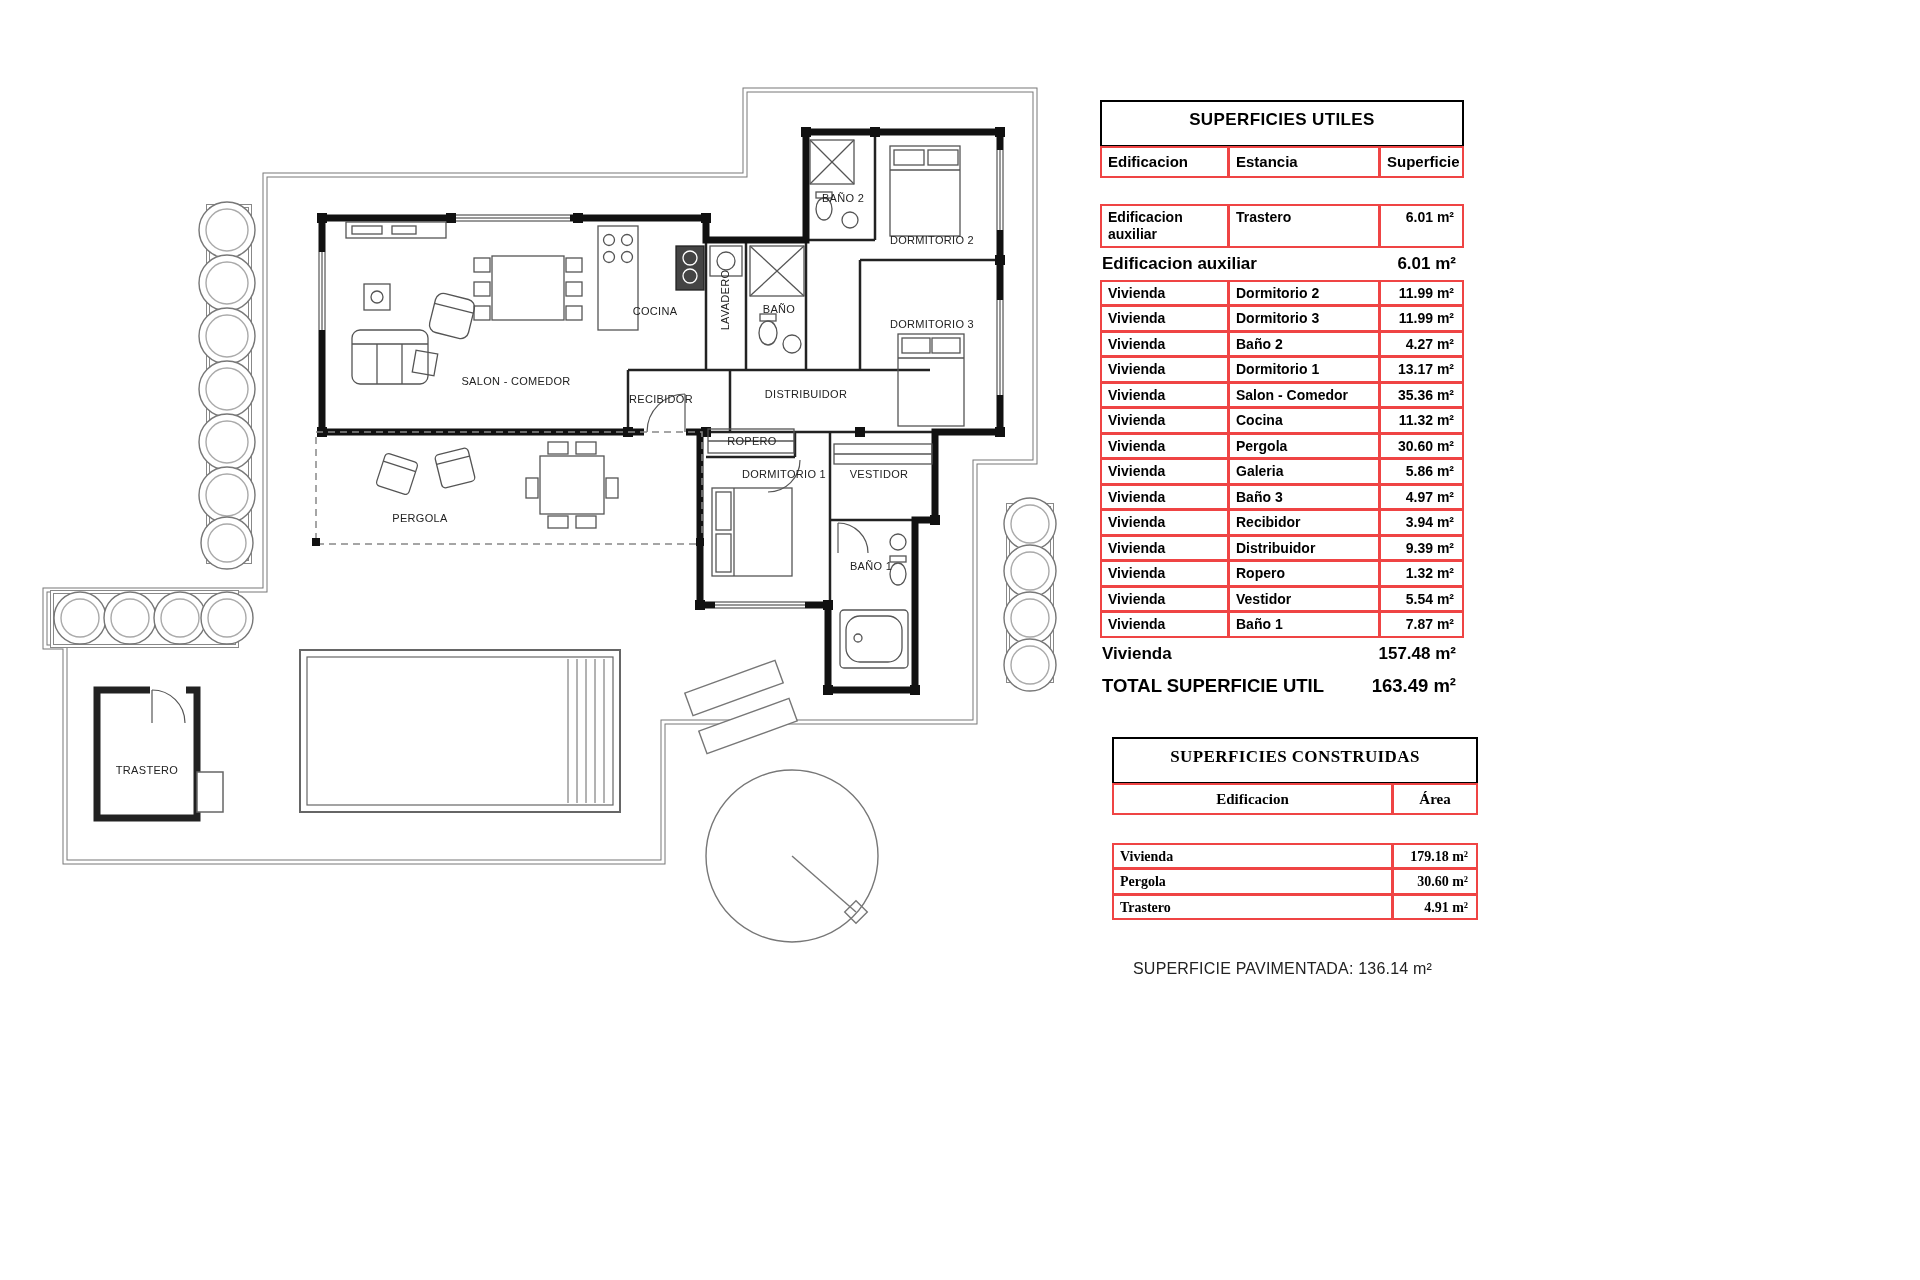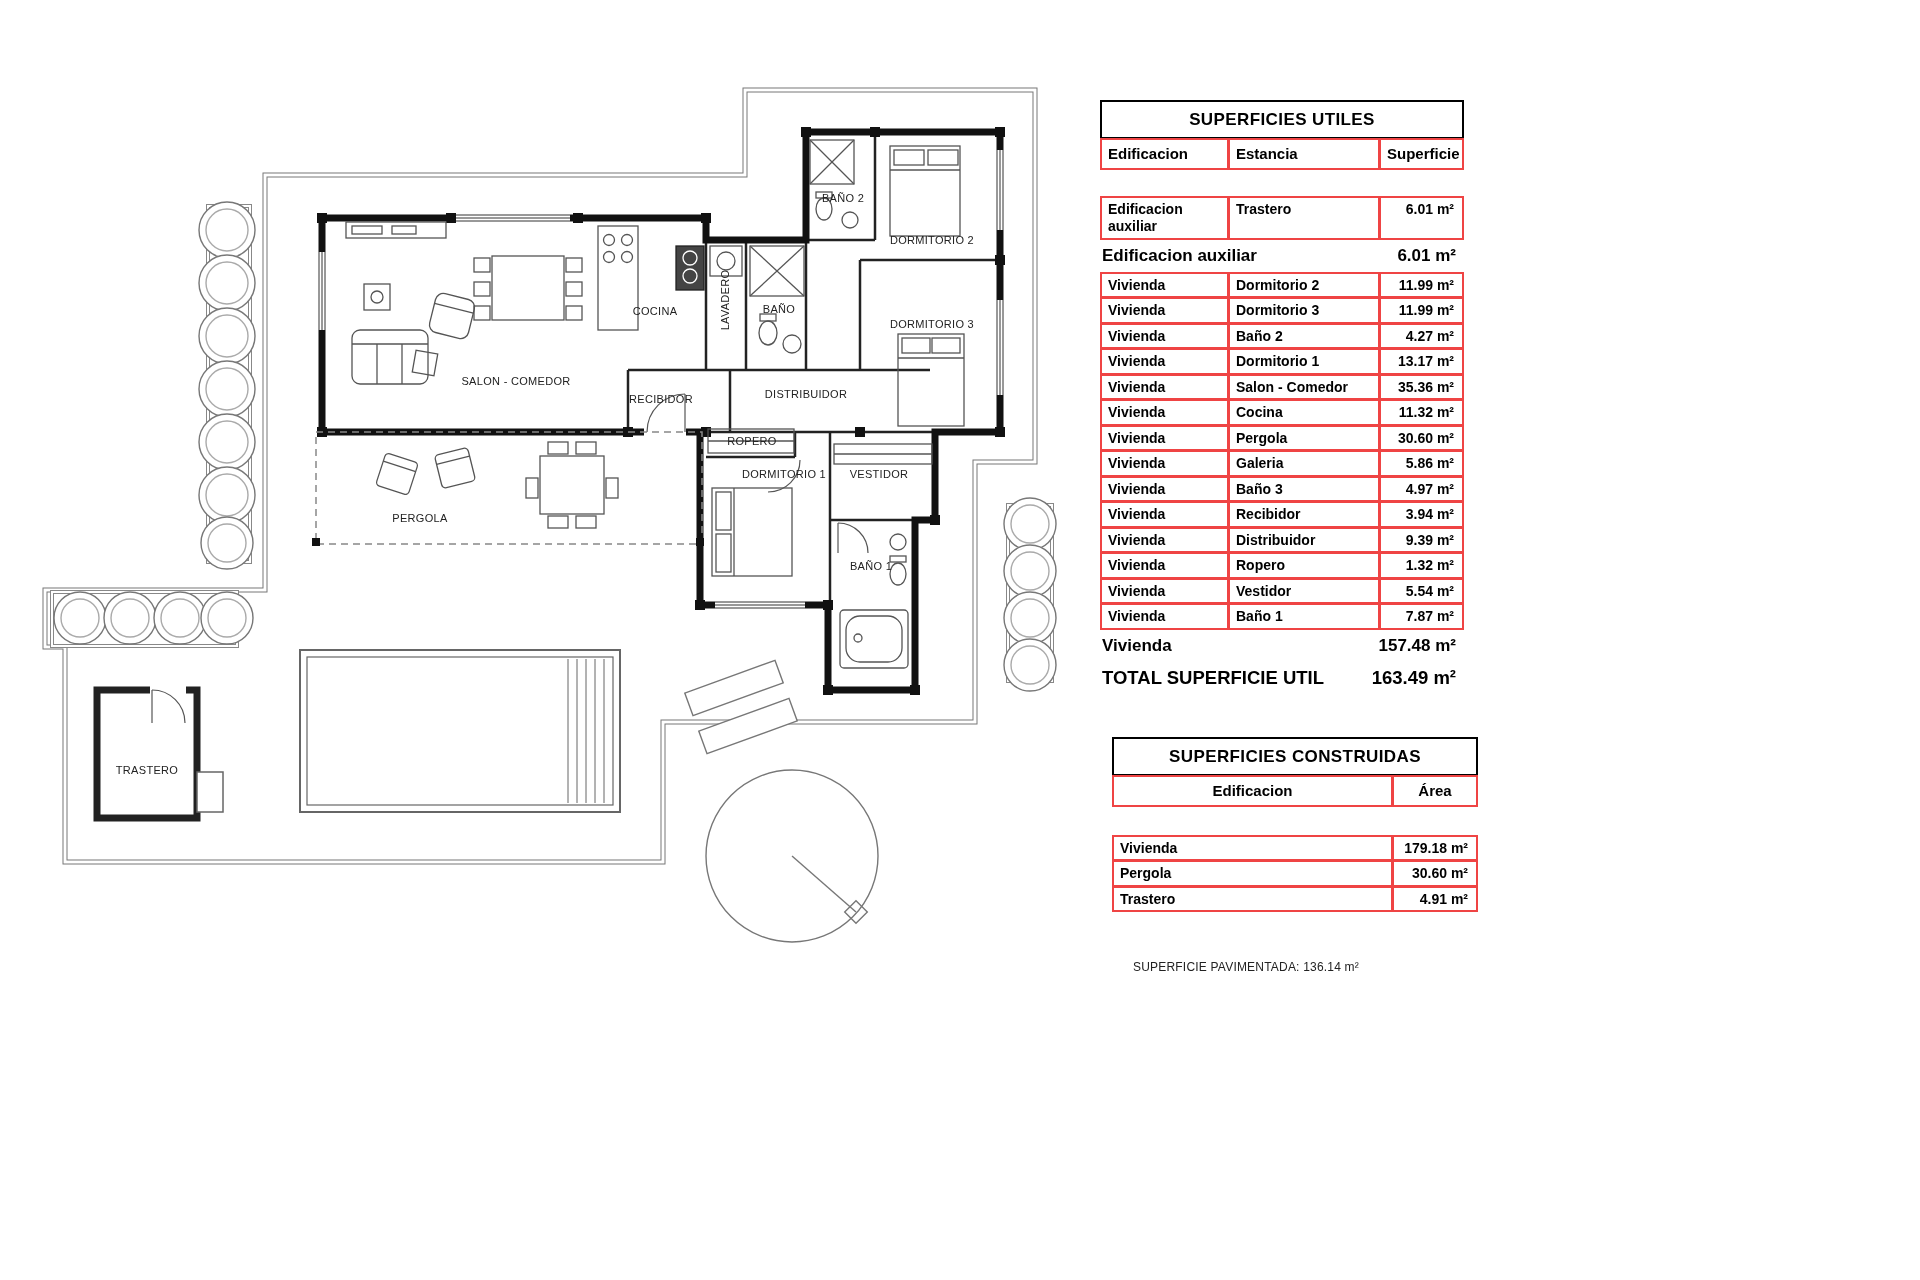--- a/index.html
+++ b/index.html
@@ -3,38 +3,38 @@
 <meta charset="utf-8">
 <style>
   html,body{margin:0;padding:0;background:#fff;}
   .sheet{position:relative;width:1920px;height:1280px;background:#fff;overflow:hidden;
          font-family:"Liberation Sans",sans-serif;color:#000;}
   svg text{font-family:"Liberation Sans",sans-serif;font-size:11px;fill:#222;letter-spacing:.3px;}
 
   
   .tbl{position:absolute;}
   .tbl1{left:1100px;top:100px;width:364px;}
-  .tbl2{left:1112px;top:737px;width:366px;}
+  .tbl2{left:1112px;top:737px;width:366px;font-family:Liberation Serif, serif;}
   .t-title{border:2px solid #000;text-align:center;font-weight:700;font-size:17px;
-           padding:8px 0 7px;letter-spacing:.4px;background:#fff;margin-bottom:-1px;}
+           padding:8px 0 15px;letter-spacing:.4px;background:#fff;margin-bottom:-1px;}
   .row3{display:grid;grid-template-columns:129px 151px 84px;}
   .row2{display:grid;grid-template-columns:281px 85px;}
   .row3 + .row3, .row2 + .row2{margin-top:-1px;}
   .cell{border:2px solid #ef4444;margin-left:-1px;padding:3px 6px 2px;font-weight:700;
         font-size:14px;line-height:1.25;background:#fff;}
   .cell:first-child{margin-left:0;}
   .head .cell{font-size:15px;padding:5px 6px 4px;}
   .num{text-align:right;padding-right:8px;}
   .ctr{text-align:center;}
   .sp28{height:28px;} .sp26{height:26px;} .sp4{height:4px;}
   .sub{display:flex;justify-content:space-between;align-items:baseline;font-weight:700;
        font-size:17px;padding:6px 2px 2px;}
   .sub .val{padding-right:6px;}
   .total{font-size:18.5px;padding-top:9px;}
-  .pav-note{position:absolute;left:1133px;top:960px;font-size:12px;color:#222;letter-spacing:.2px;}
+  .pav-note{position:absolute;left:1133px;top:960px;font-size:16px;color:#222;letter-spacing:.2px;}
 </style>
 </head>
 <body>
 
 <div class="sheet">
 
   
   <svg width="1080" height="1280" viewBox="0 0 1080 1280" xmlns="http://www.w3.org/2000/svg">
 
     <g fill="none">

